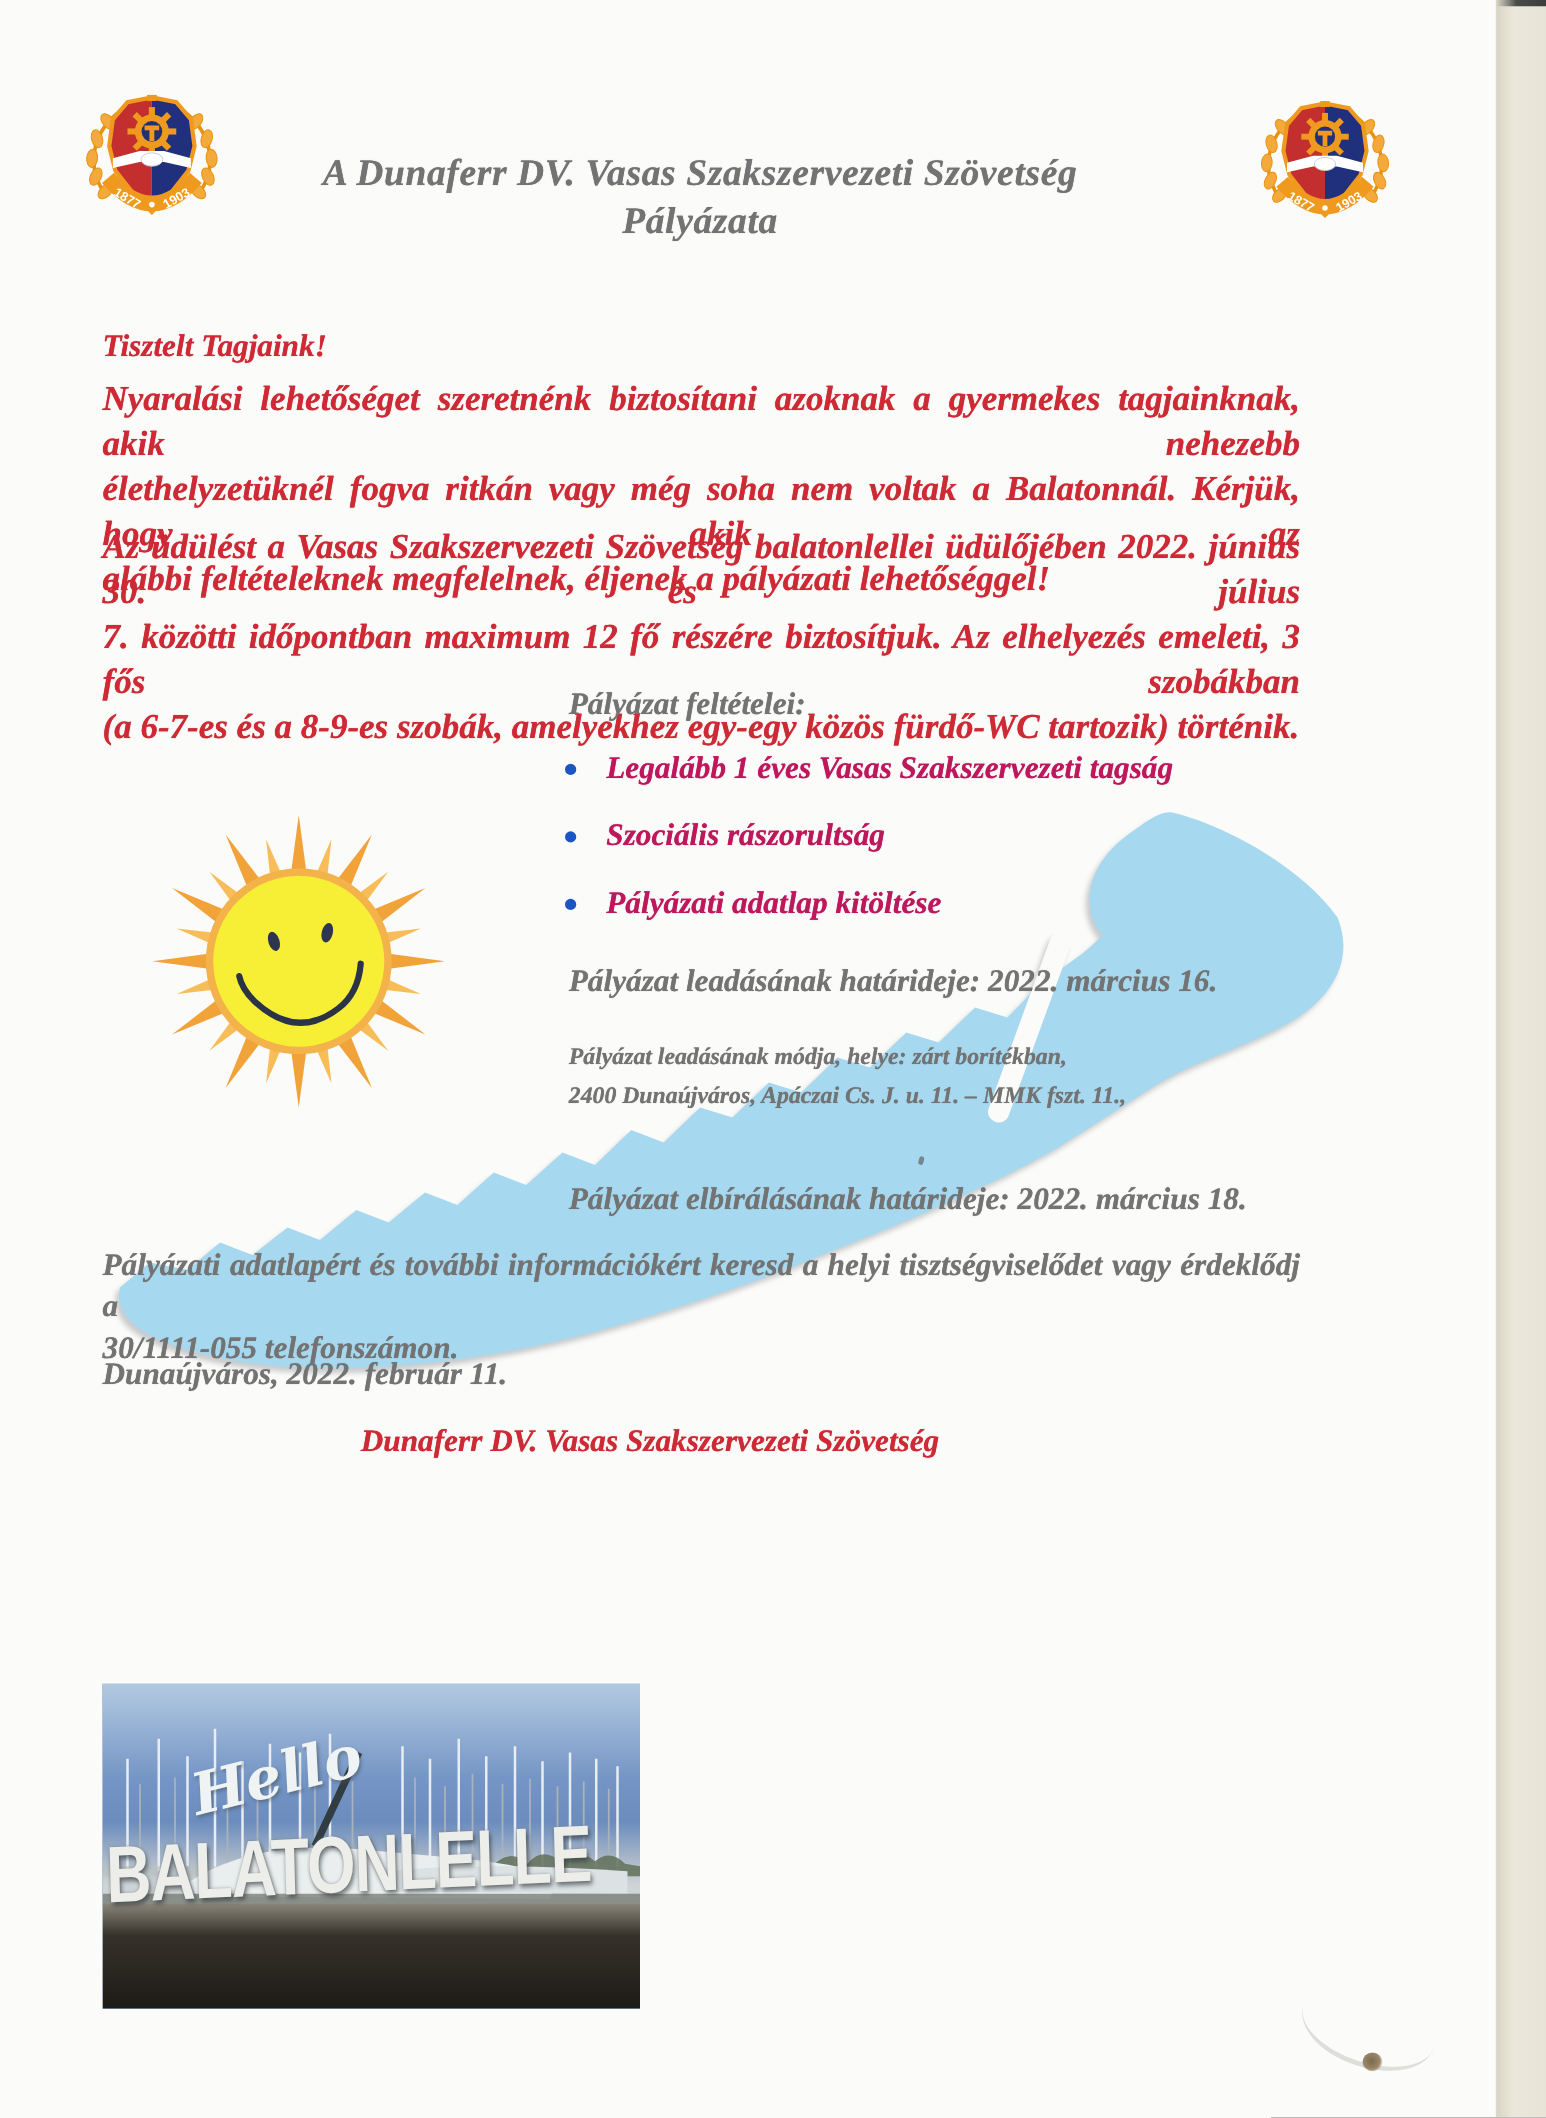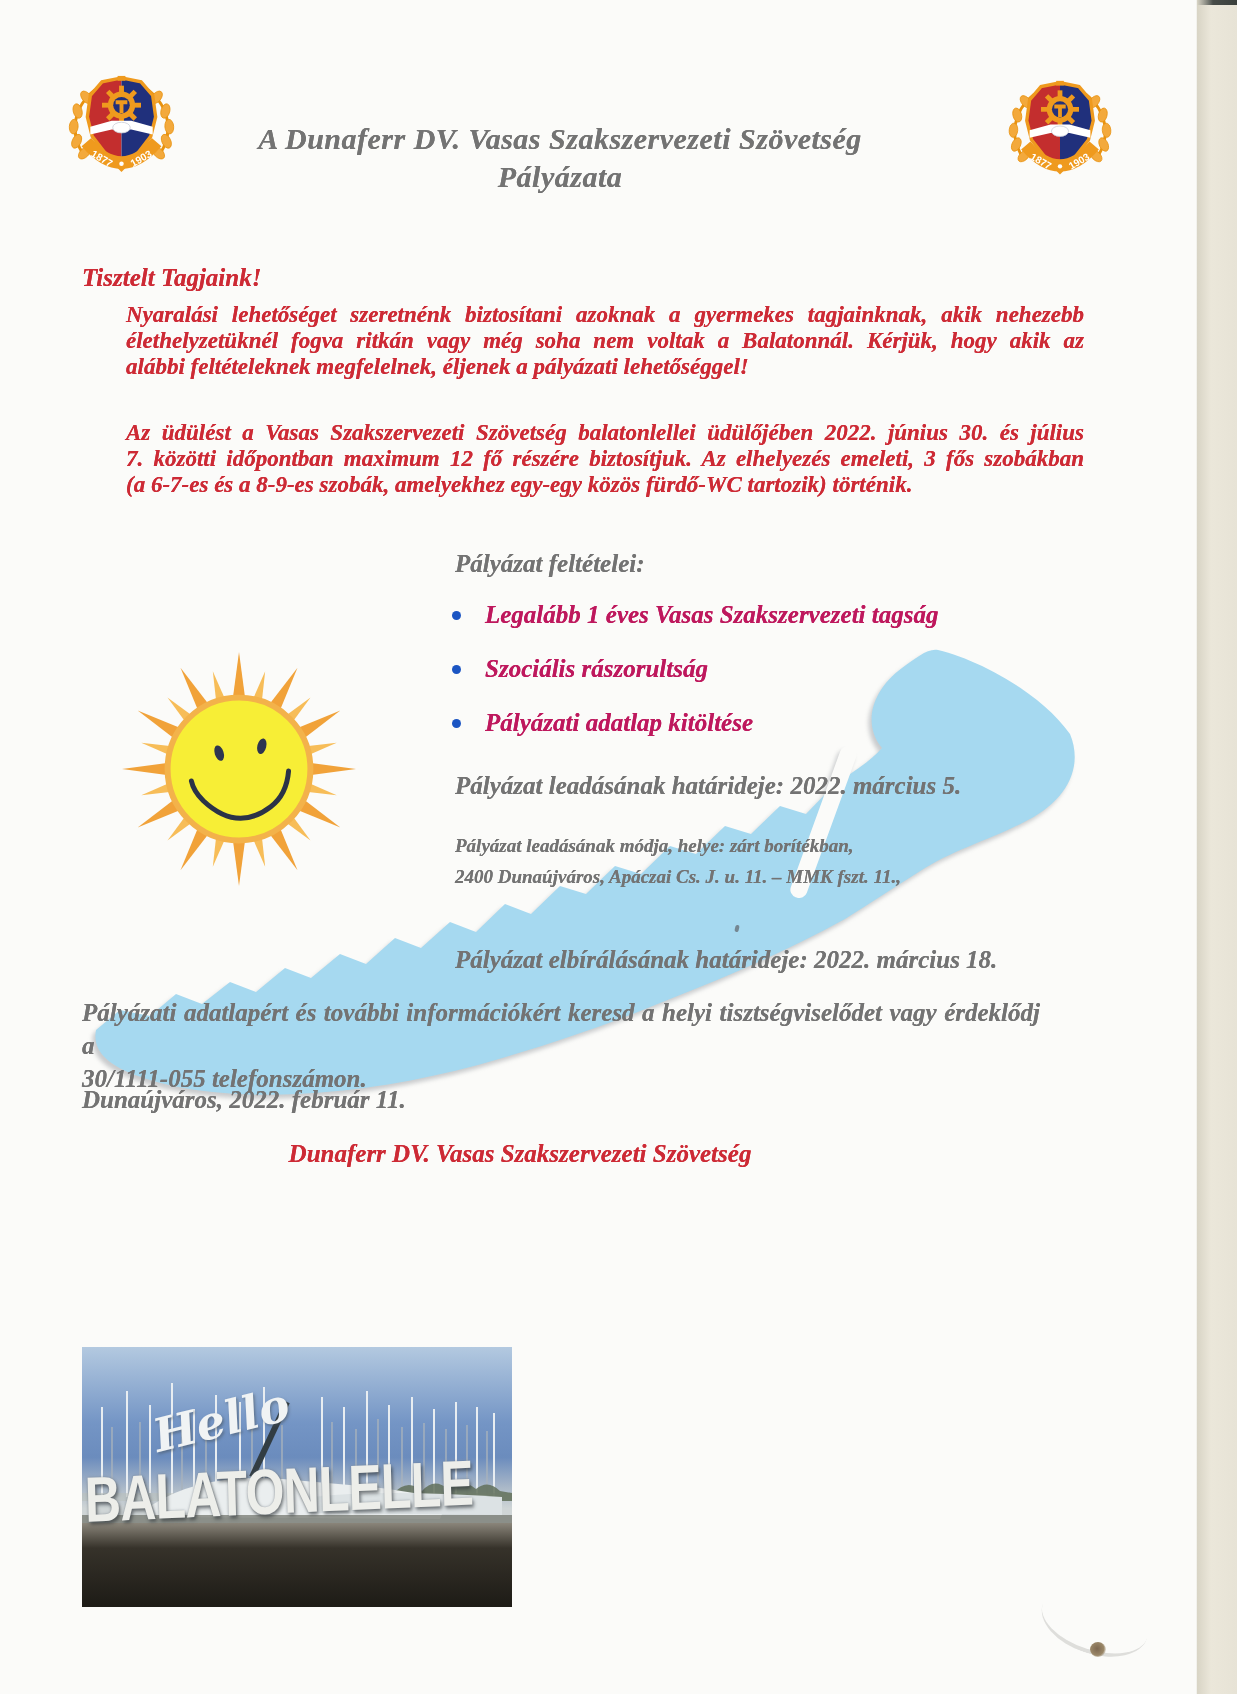--- a/index.html
+++ b/index.html
@@ -27,21 +27,21 @@
   .doc-text { position:absolute; font-weight:bold; font-style:italic;
     text-shadow:0 0 .6px currentColor; }
   .blue { color:#737373; }
   .red  { color:#cd2a35; }
   .jl   { text-align:justify; text-align-last:justify; }
   .nw   { white-space:nowrap; }
 
   .title { left:140px; top:120px; width:840px; text-align:center;
     font-size:30px; line-height:38px; letter-spacing:.5px; }
   .salutation { left:82px; top:252px; font-size:25px;margin-top:12px; }
-  .para { left:82px; top:302px; width:958px; font-size:23px; line-height:26px;margin-left:44px; }
+  .para { left:82px; top:302px; width:958px; font-size:28px; line-height:36px; }
   .para2 { top:420px; }
   .cond-heading { left:455px; top:550px; font-size:25px; }
   .cond-list { position:absolute; left:452px; top:596px; margin:0; padding:0;
     list-style:none; font-weight:bold; font-style:italic; color:#be185d;
     font-size:25px; }
   .cond-list li { display:flex; align-items:baseline; line-height:38px;
     margin-bottom:16px; text-shadow:0 0 .6px currentColor; }
   .cond-list .dot { width:9px; height:9px; border-radius:50%;
     background:#1b55c3; margin-right:24px; flex:0 0 auto; align-self:center; }
   .deadline1 { left:455px; top:772px; font-size:25px; }
@@ -255,21 +255,21 @@
     <li>
       <span class="dot"></span>
       <span>Szociális rászorultság</span>
     </li>
     <li>
       <span class="dot"></span>
       <span>Pályázati adatlap kitöltése</span>
     </li>
   </ul>
 
-  <div class="doc-text blue deadline1 nw">Pályázat leadásának határideje: 2022. március 5.</div>
+  <div class="doc-text blue deadline1 nw">Pályázat leadásának határideje: 2022. március 16.</div>
 
   <div class="doc-text blue method">
     <div class="nw">Pályázat leadásának módja, helye: zárt borítékban,</div>
     <div class="nw">2400 Dunaújváros, Apáczai Cs. J. u. 11. – MMK fszt. 11.,</div>
   </div>
 
   <div class="doc-text blue deadline2 nw">Pályázat elbírálásának határideje: 2022. március 18.</div>
 
   <div class="doc-text blue info">
     <div class="jl">Pályázati adatlapért és további információkért keresd a helyi tisztségviselődet vagy érdeklődj a</div>

